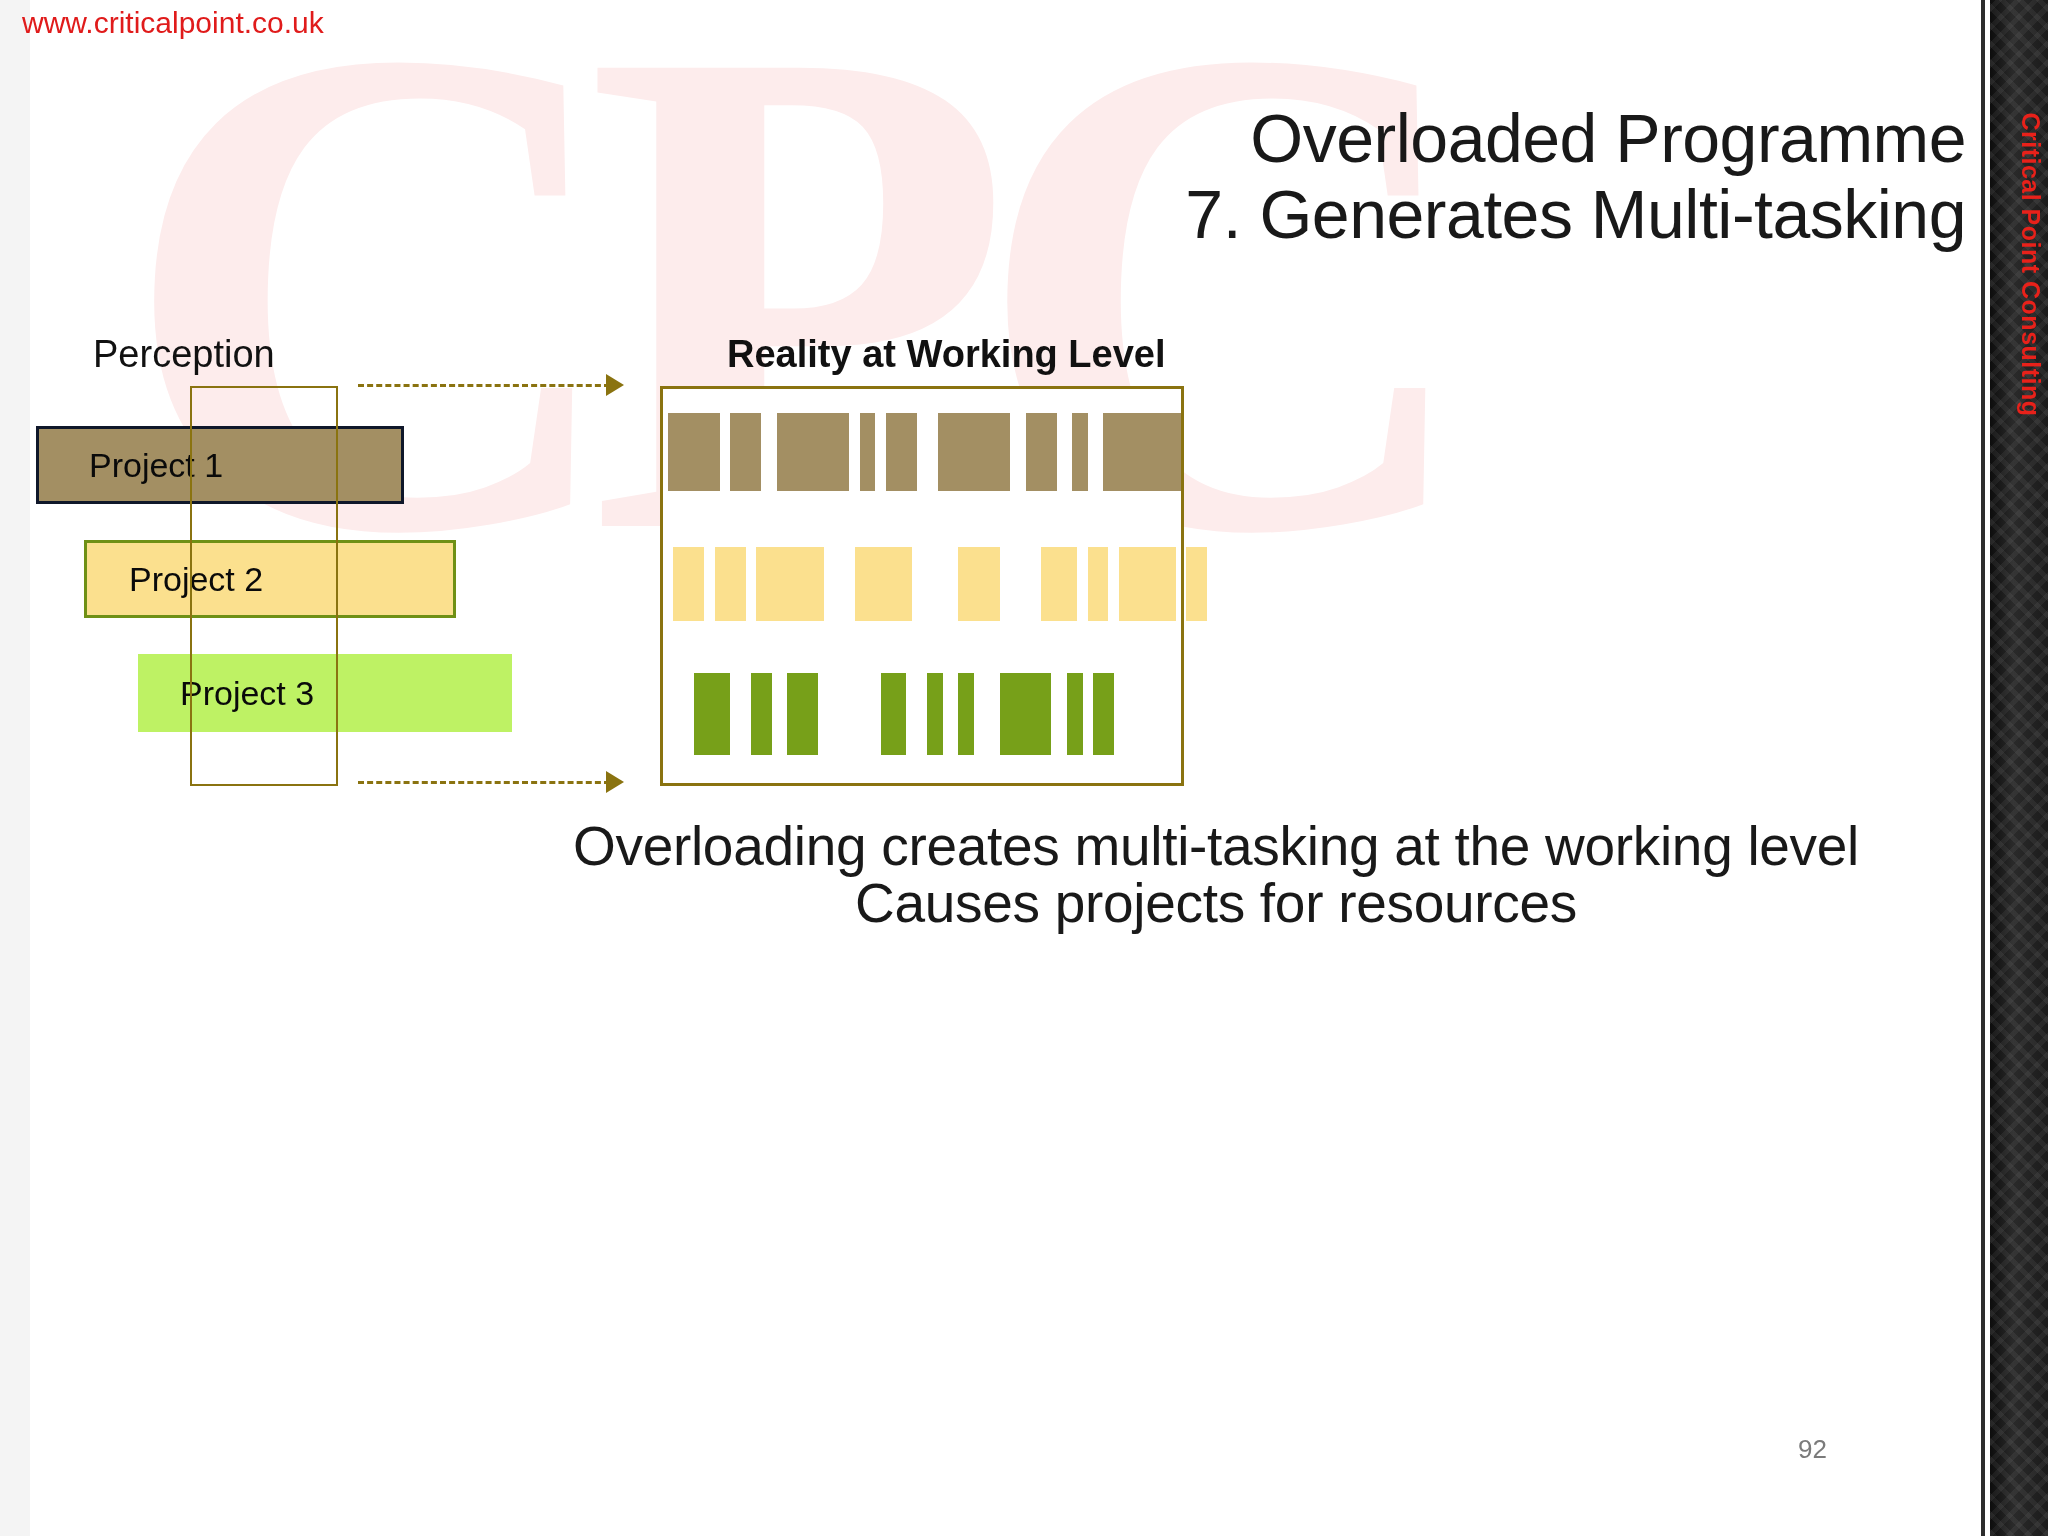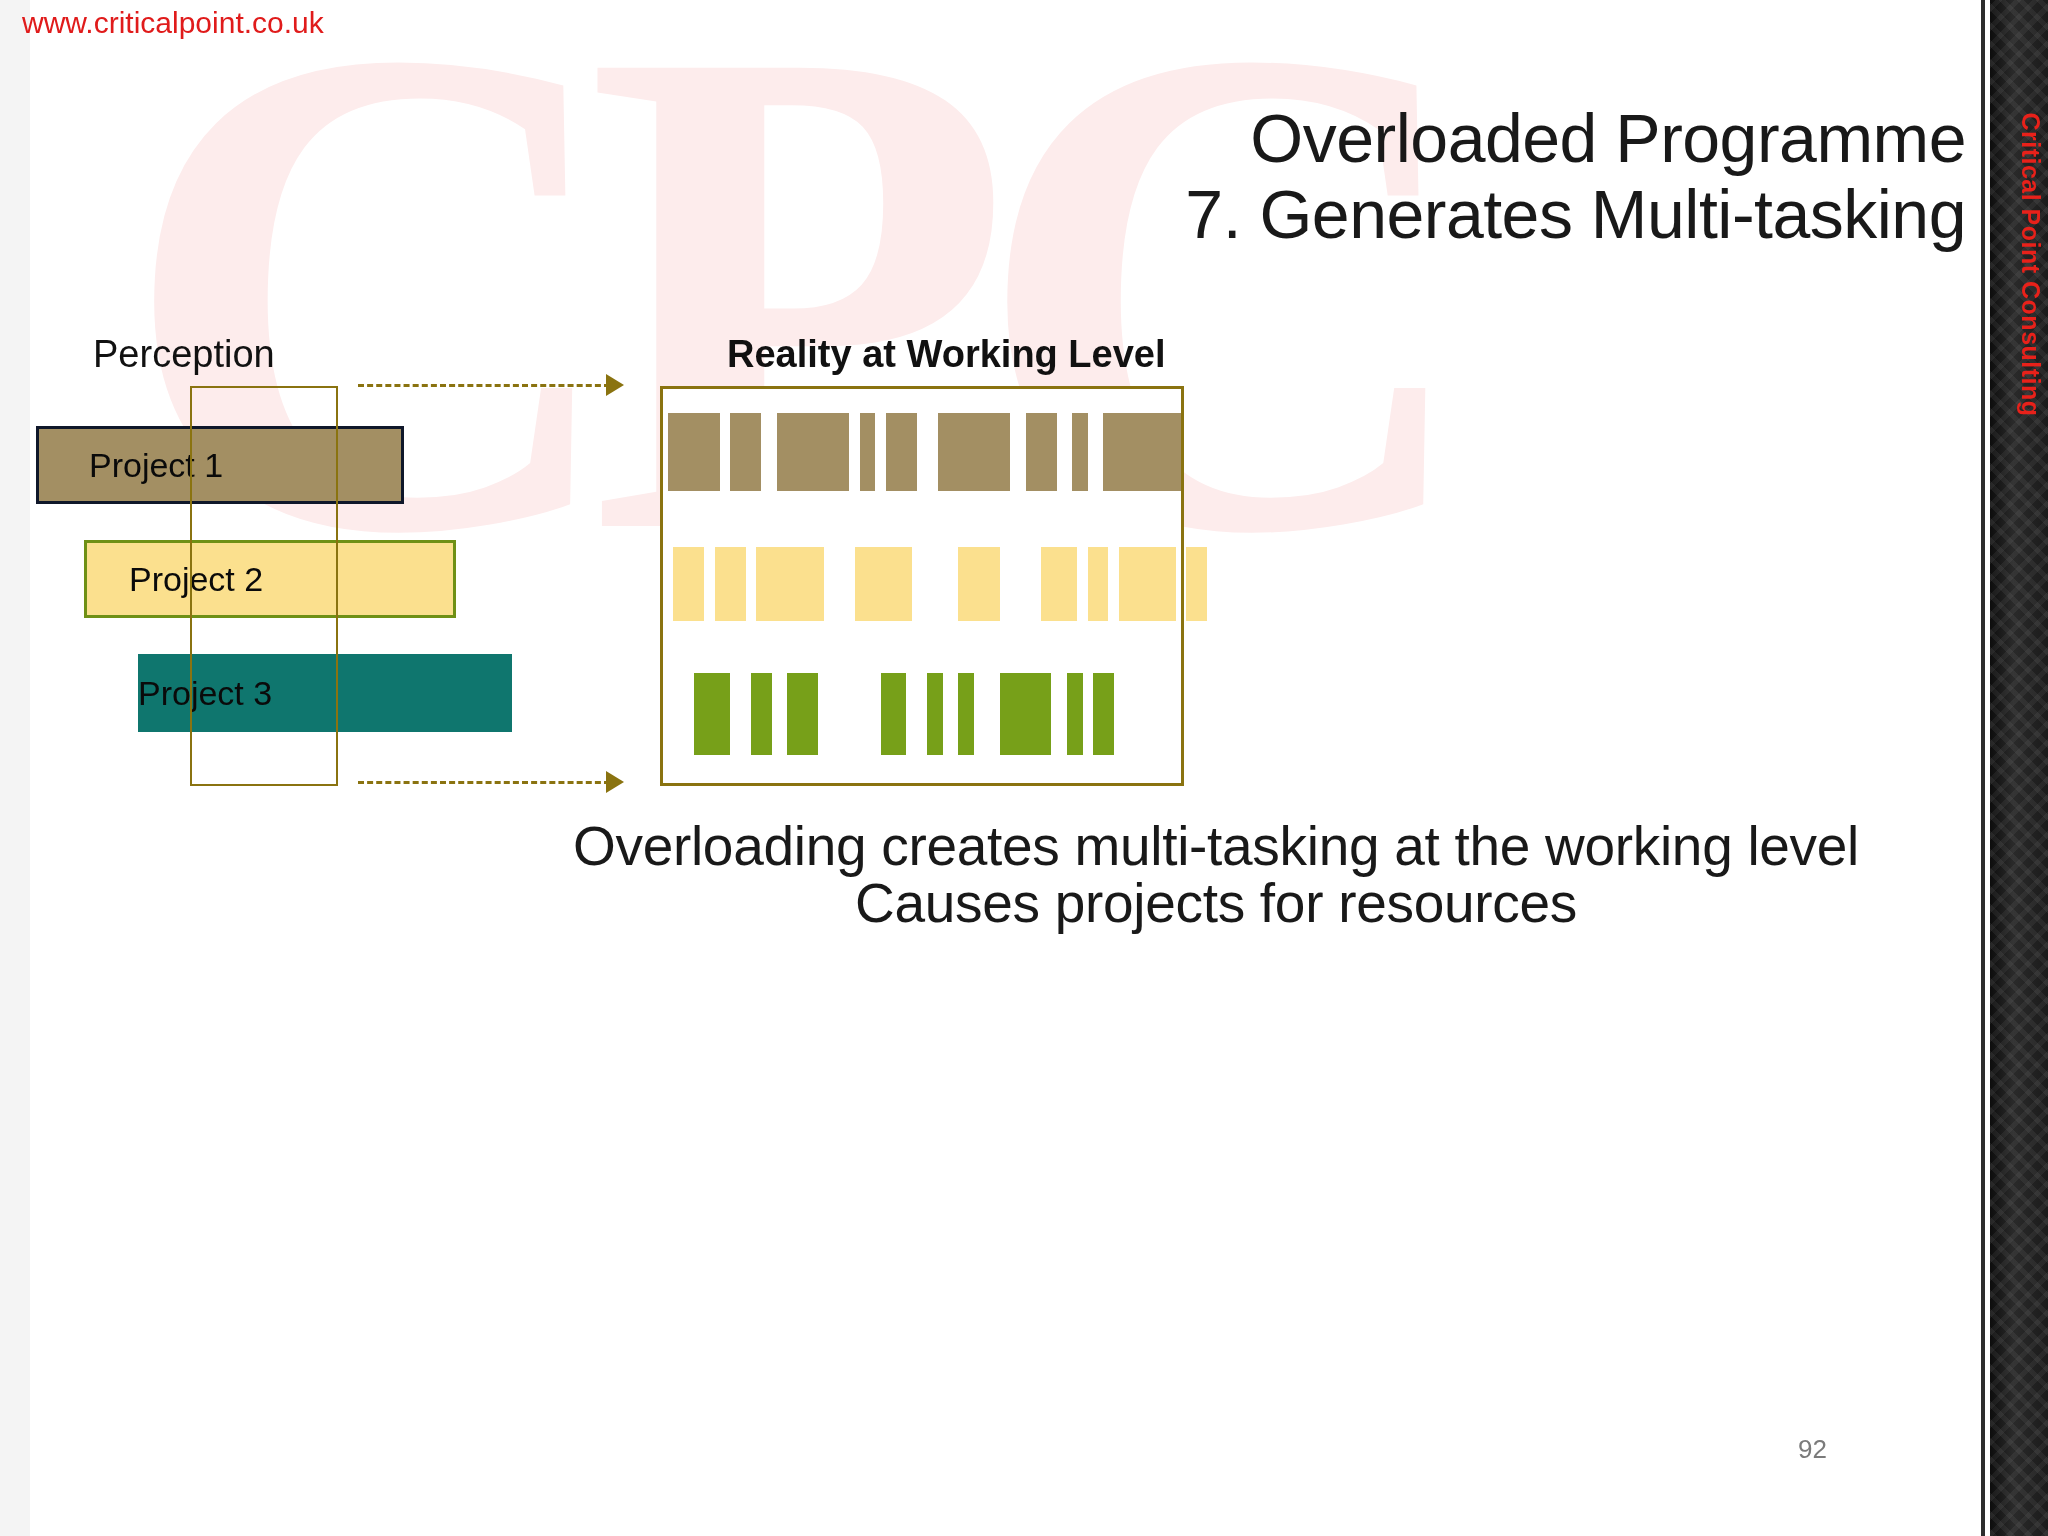--- a/index.html
+++ b/index.html
@@ -122,22 +122,23 @@
   .bar-p2 {
     left:84px; top:160px;
     width:372px; height:78px;
     background:#fbe08e;
     border:3px solid #6f9015;
     padding-left:42px;
   }
   .bar-p3 {
     left:138px; top:274px;
     width:374px; height:78px;
-    background:#0f766e;
+    background:#bef264;
     border:0;
+    padding-left:42px;
   }
 
   
   .arrow {
     position:absolute;
     height:0;
     border-top:3px dashed #8a7310;
     z-index:6;
   }
   .arrow-top { left:358px; top:384px; width:252px; }

